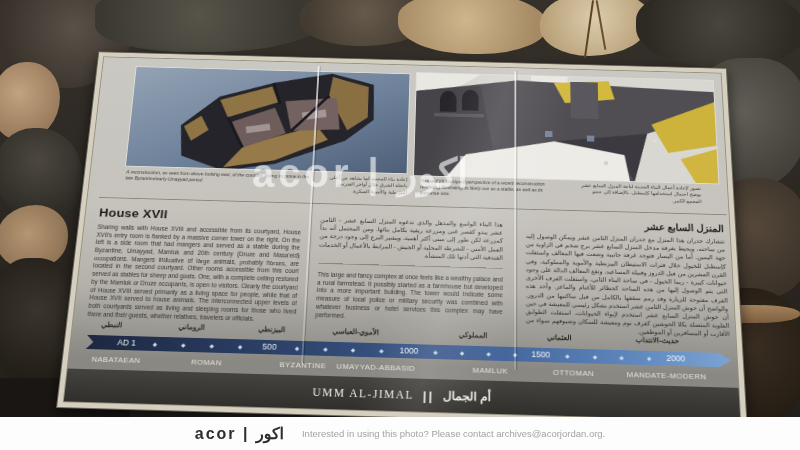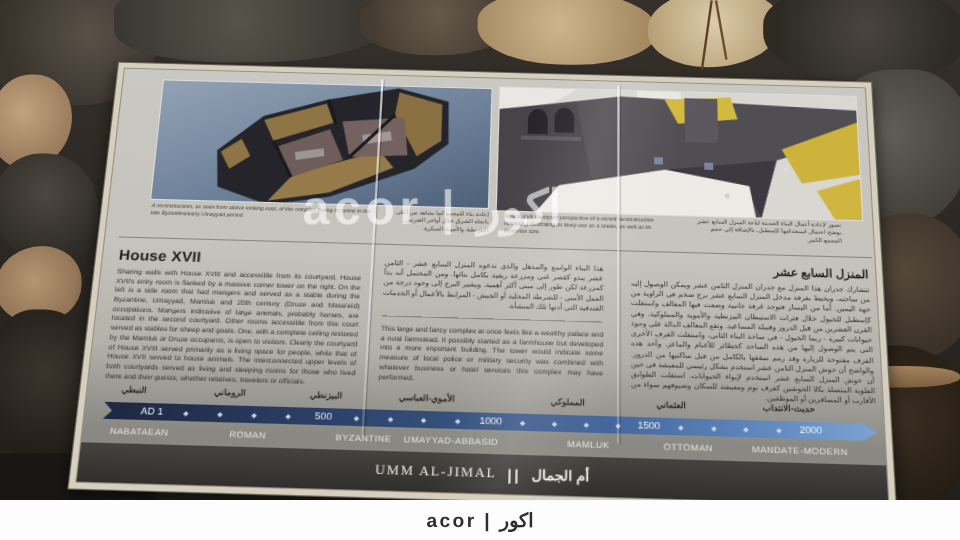--- a/index.html
+++ b/index.html
@@ -197,15 +197,16 @@
       <div class="seam" style="left:236px;"></div>
       <div class="seam" style="left:452px;"></div>
       <div class="glare"></div>
     </div>
   </div>
 
   <div id="watermark">acor | اكور</div>
 
   <div id="footer">
     <span class="logo">acor | اكور</span>
+    <span class="contact">Interested in using this photo? Please contact archives@acorjordan.org.</span>
   </div>
 
 </div>
 
 </body></html>

